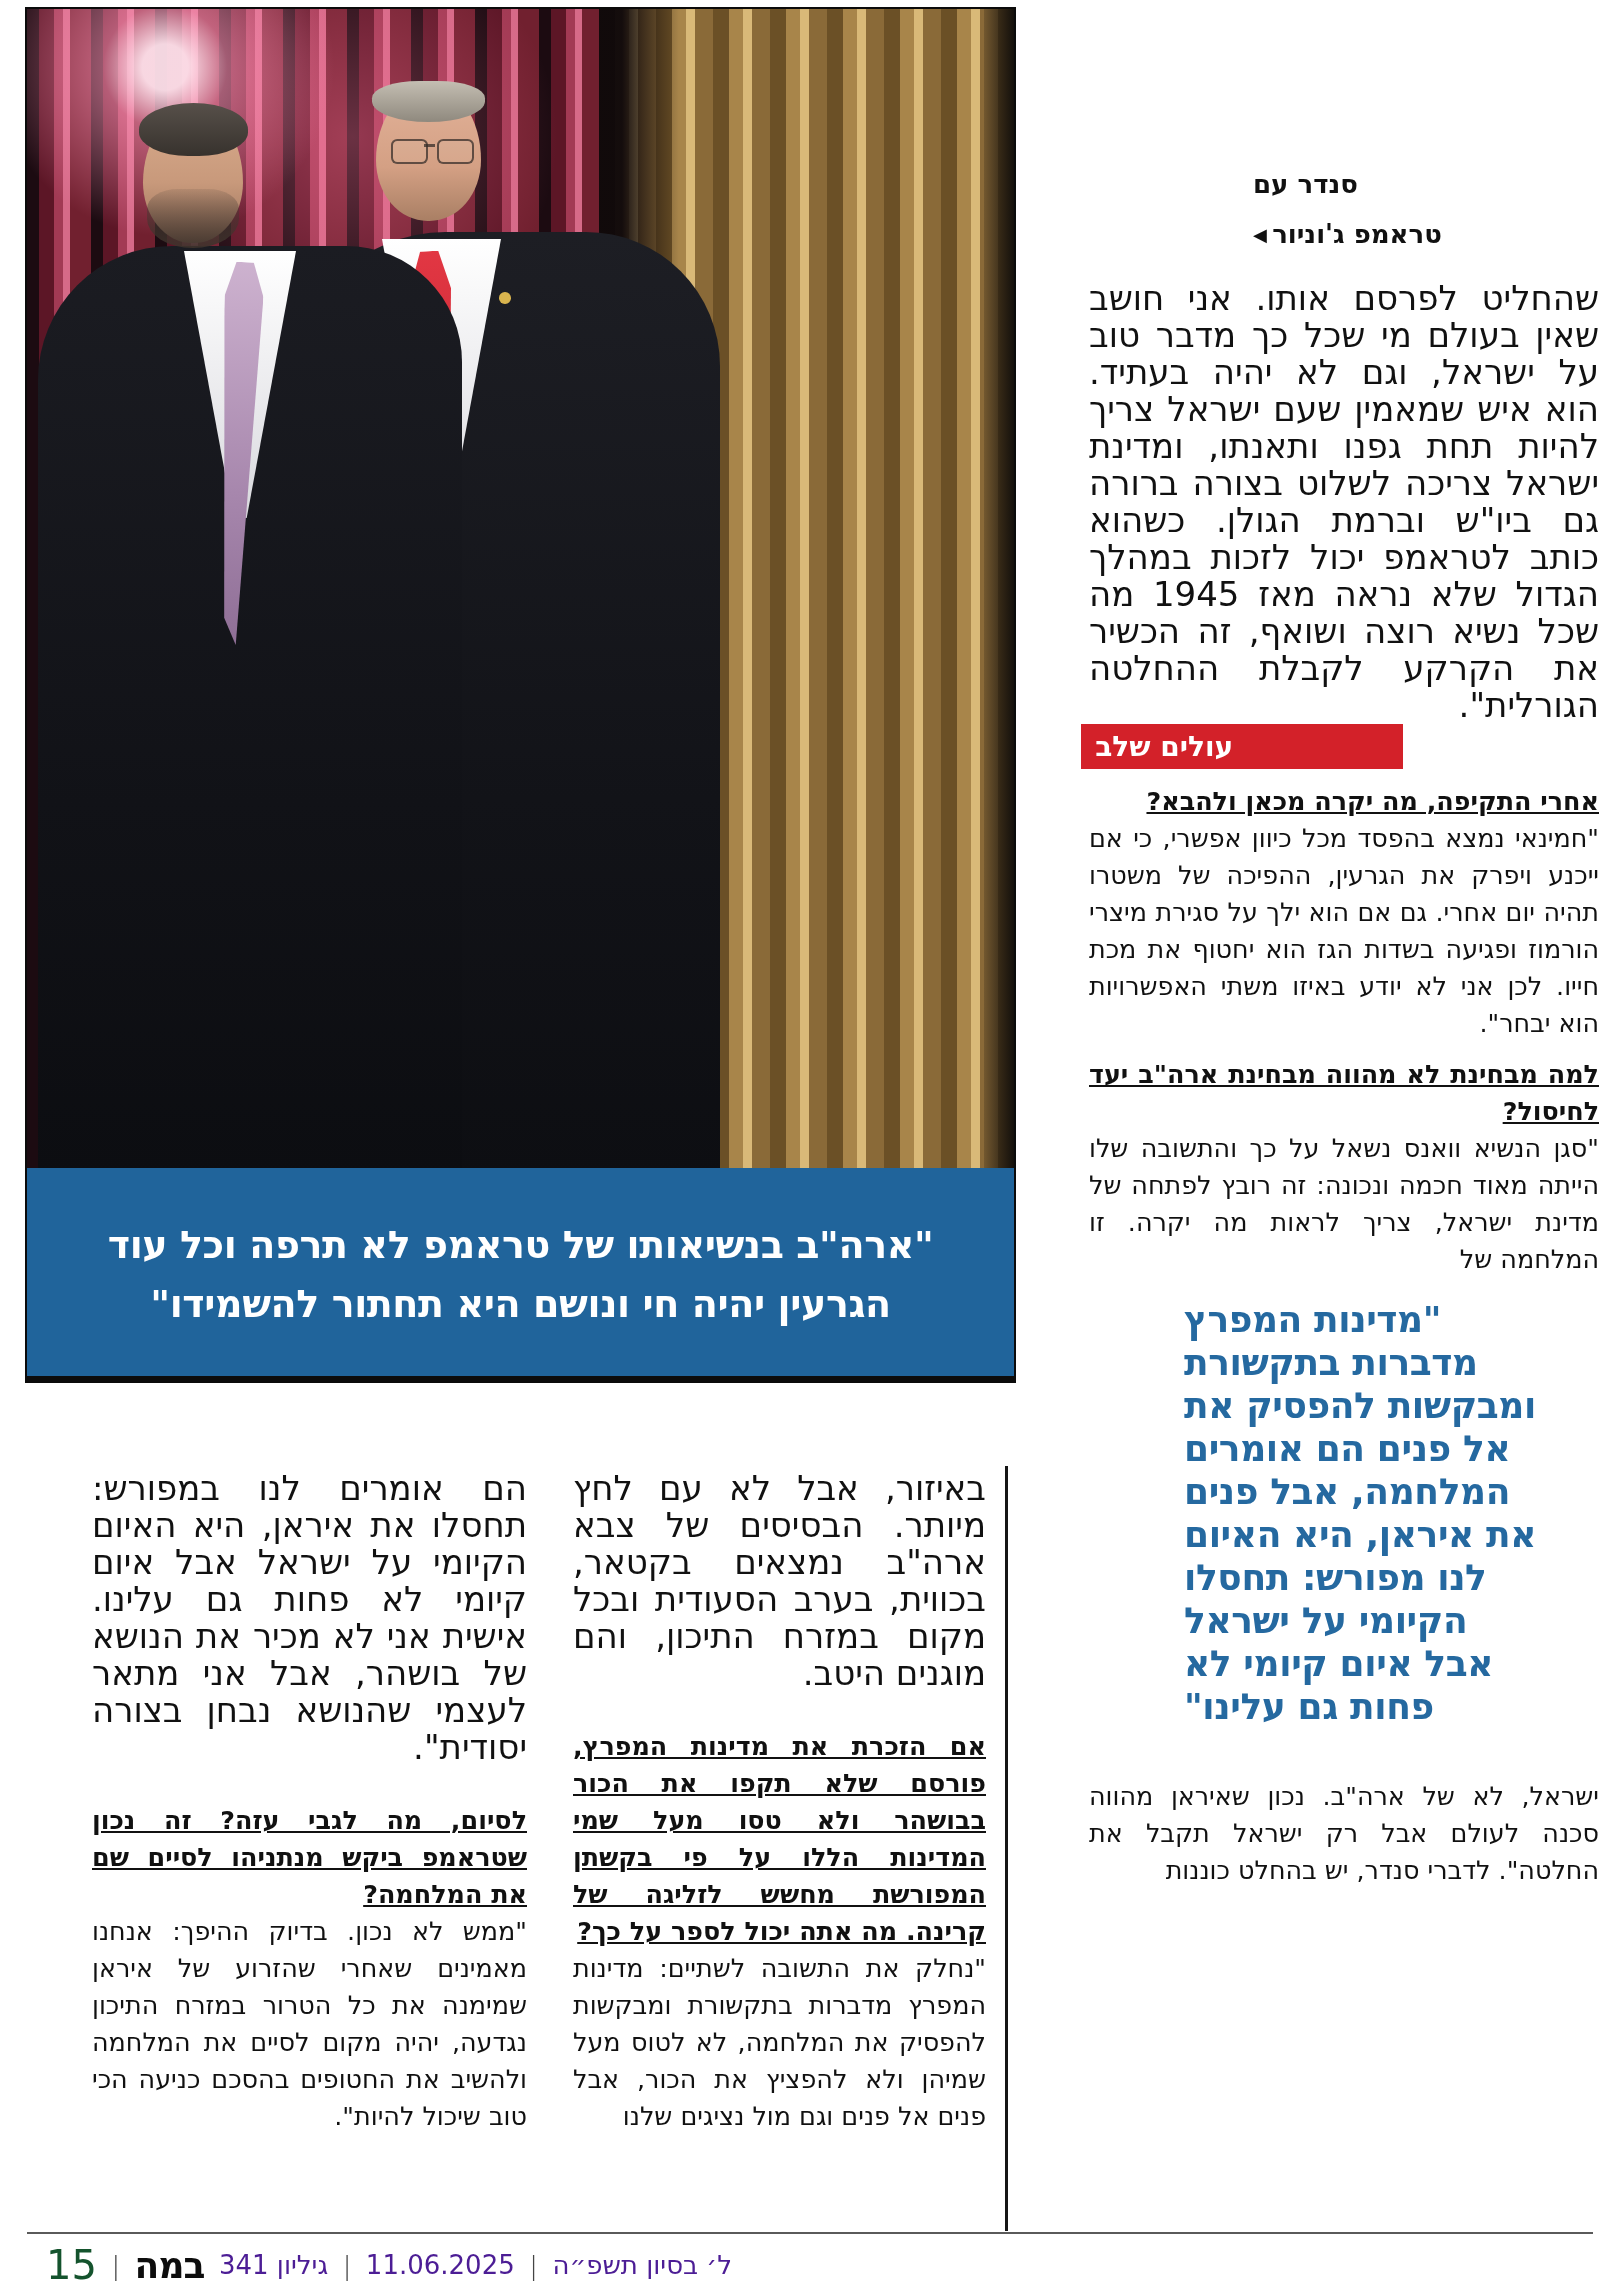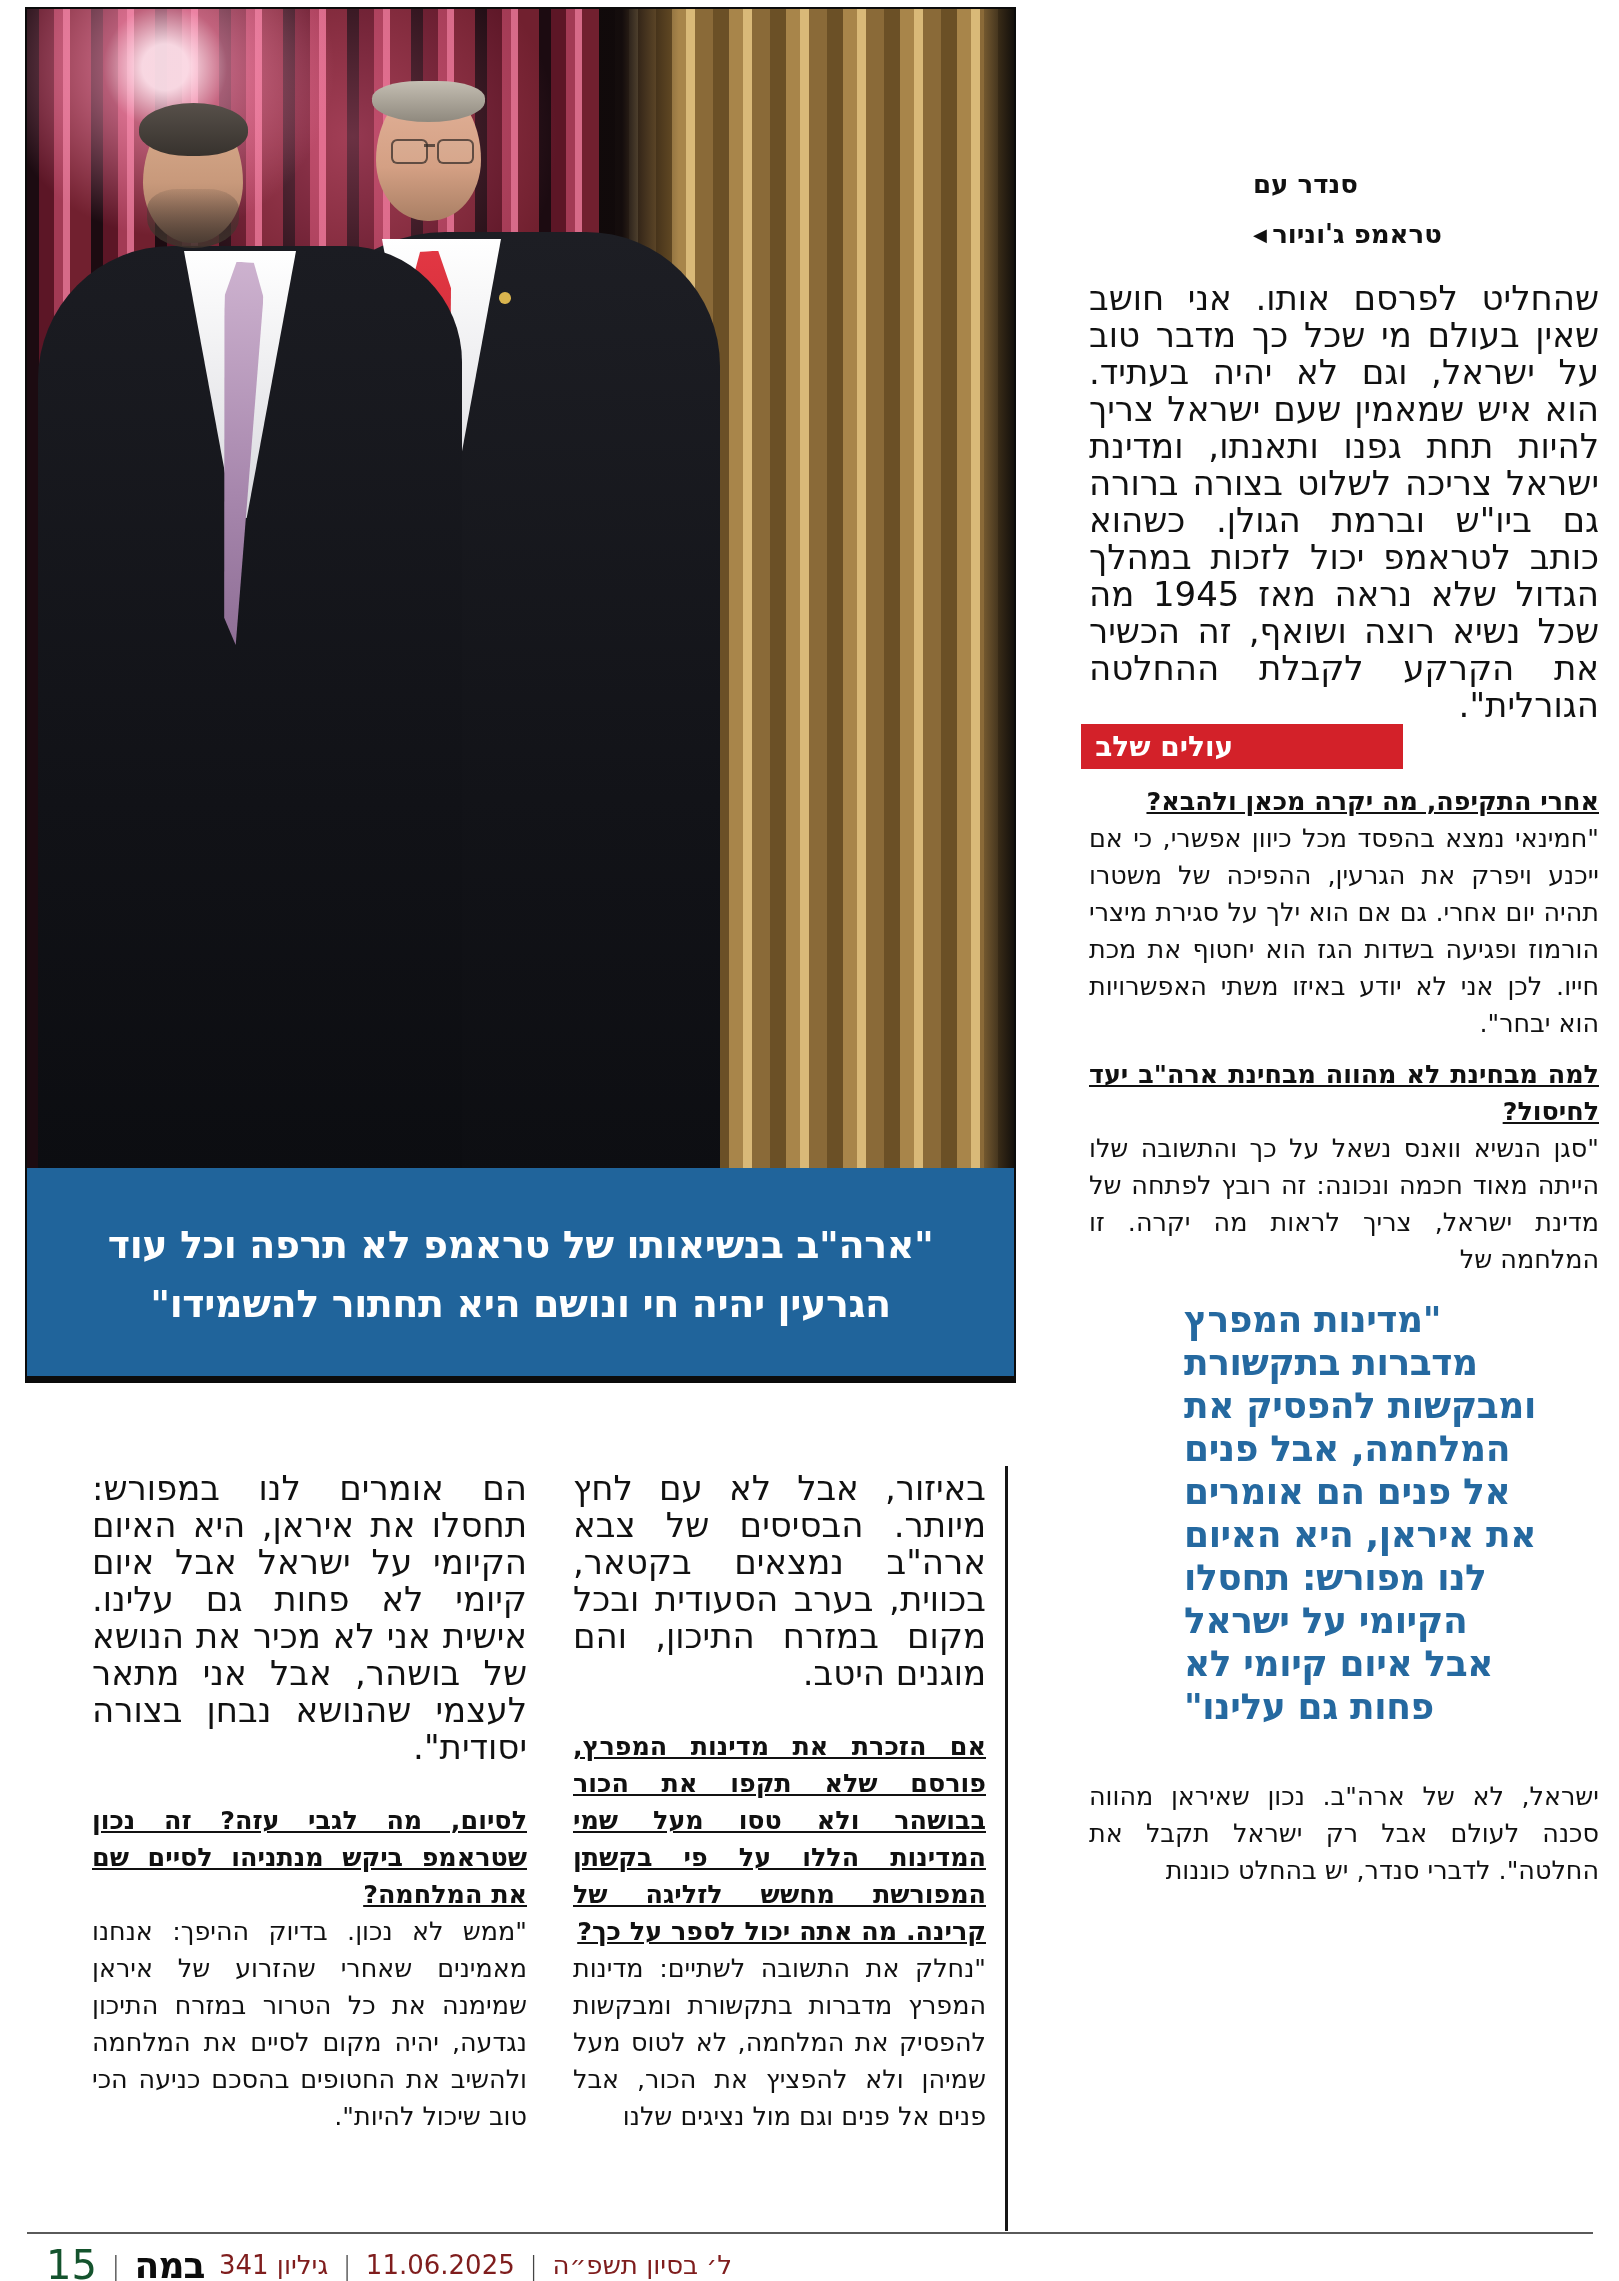--- a/index.html
+++ b/index.html
@@ -95,21 +95,21 @@
   .col-bottom-left{left:92px;width:435px;}
   .col-bottom-mid{left:573px;width:413px;}
   .col-bottom .q{margin-top:36px;}
   .divider-v{position:absolute;left:1005px;top:1466px;width:2.7px;height:765px;background:#151515;}
   
   .footer-rule{position:absolute;left:27px;top:2232px;width:1566px;height:1.8px;background:#5a5a5a;}
   .footer{position:absolute;left:46px;top:2242px;display:flex;direction:ltr;align-items:center;gap:14.3px;}
   .footer .page-num{font-size:40px;color:#14532d;}
   .footer .f-sep{font-size:27px;color:#444;font-weight:300;}
   .footer .logo{font-size:36px;font-weight:800;color:#0d0d0d;letter-spacing:-0.9px;}
-  .footer .f-item{font-size:26px;color:#7f1d1d;direction:rtl;}
+  .footer .f-item{font-size:26px;color:#4c1d95;direction:rtl;}
 </style>
 </head>
 <body>
 
 <div class="page">
 
   <div class="media-block">
     <div class="photo-art">
       <div class="curtain-gold"></div>
       <div class="curtain-edge"></div>
@@ -147,22 +147,22 @@
 
     <p class="q">אחרי התקיפה, מה יקרה מכאן ולהבא?</p>
     <p class="a">"חמינאי נמצא בהפסד מכל כיוון אפשרי, כי אם ייכנע ויפרק את הגרעין, ההפיכה של משטרו תהיה יום אחרי. גם אם הוא ילך על סגירת מיצרי הורמוז ופגיעה בשדות הגז הוא יחטוף את מכת חייו. לכן אני לא יודע באיזו משתי האפשרויות הוא יבחר".</p>
     <p class="q">למה מבחינת לא מהווה מבחינת ארה"ב יעד לחיסול?</p>
     <p class="a">"סגן הנשיא וואנס נשאל על כך והתשובה שלו הייתה מאוד חכמה ונכונה: זה רובץ לפתחה של מדינת ישראל, צריך לראות מה יקרה. זו המלחמה של</p>
 
     <div class="pull-quote">
       <span class="pq-line">"מדינות המפרץ</span>
       <span class="pq-line">מדברות בתקשורת</span>
       <span class="pq-line">ומבקשות להפסיק את</span>
+      <span class="pq-line">אל פנים הם אומרים</span>
       <span class="pq-line">המלחמה, אבל פנים</span>
-      <span class="pq-line">אל פנים הם אומרים</span>
       <span class="pq-line">את איראן, היא האיום</span>
       <span class="pq-line">לנו מפורש: תחסלו</span>
       <span class="pq-line">הקיומי על ישראל</span>
       <span class="pq-line">אבל איום קיומי לא</span>
       <span class="pq-line">פחות גם עלינו"</span>
     </div>
 
     <p class="a cont">ישראל, לא של ארה"ב. נכון שאיראן מהווה סכנה לעולם אבל רק ישראל תקבל את החלטה". לדברי סנדר, יש בהחלט כוננות</p>
   </div>
 

